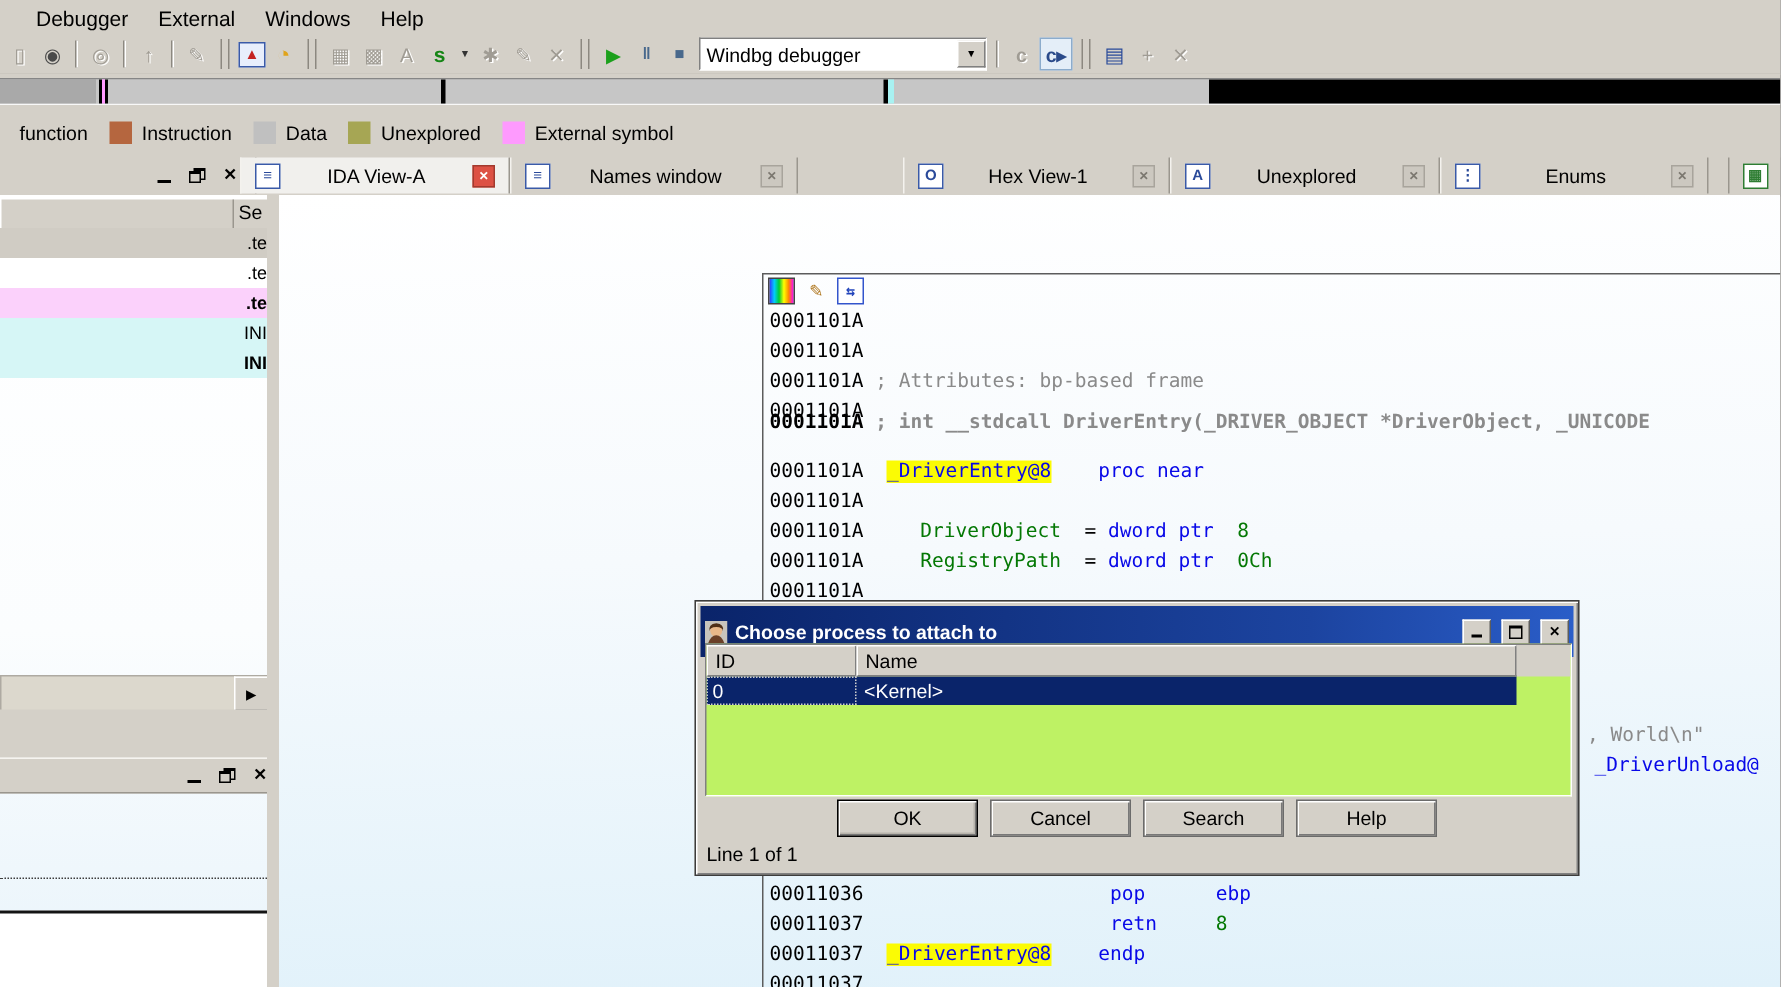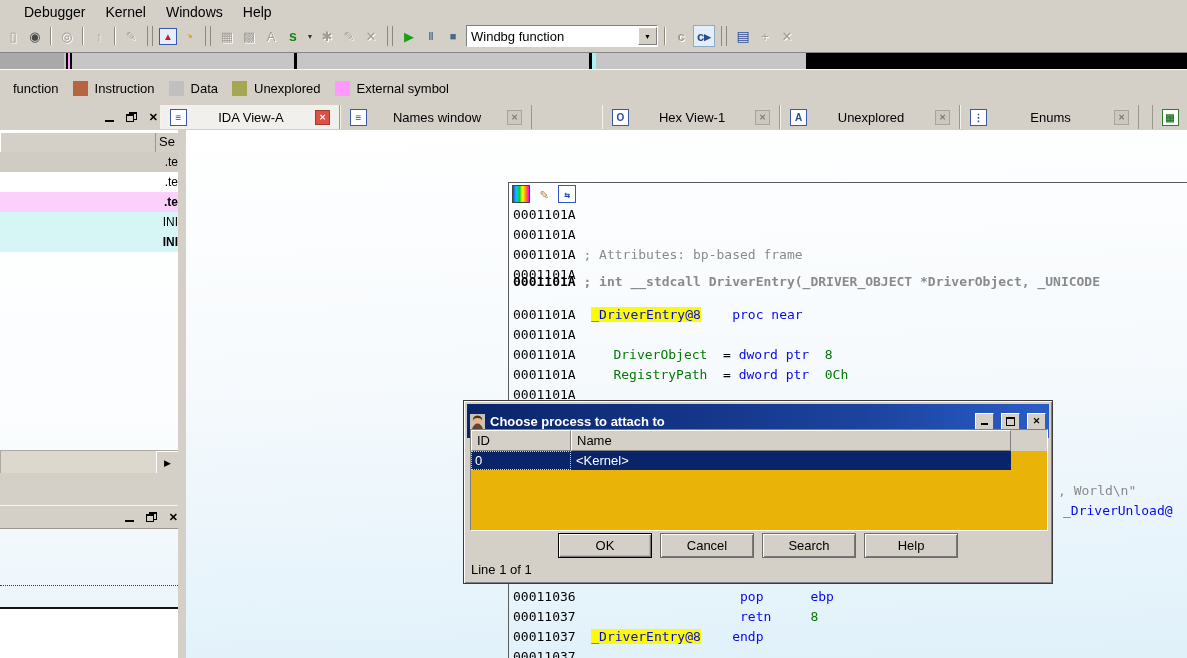--- a/index.html
+++ b/index.html
@@ -122,21 +122,21 @@
           border:1px solid #3c3c3c;box-shadow:inset 1px 1px 0 #fff,inset -1px -1px 0 #808080;
           padding:3px;z-index:10;box-sizing:border-box;}
   .dlg-title{height:34px;background:linear-gradient(90deg,#0a246a 0%,#1c44a0 70%,#2a5dc8 100%);
              display:flex;align-items:center;gap:5px;padding:0 3px;}
   .dlg-title-text{color:#fff;font-weight:bold;font-size:13px;flex:1;white-space:nowrap;}
   .dlg-btn{width:17px;height:15px;background:#d4d0c8;border:1px solid;border-color:#fff #5c5c5c #5c5c5c #fff;
            display:flex;align-items:center;justify-content:center;margin-left:2px;flex:none;}
   .dlg-btn .ic-min{width:7px;height:6px;}
   .dlg-btn .ic-max{width:7px;height:6px;}
   .dlg-btn .ic-close{font-size:9px;}
-  .dlg-table{position:absolute;left:6px;top:28px;width:576px;height:100px;background:#eab308;
+  .dlg-table{position:absolute;left:6px;top:28px;width:576px;height:100px;background:#bef264;
              border:1px solid;border-color:#808080 #fff #fff #808080;overflow:hidden;}
   .dlg-thead{display:flex;height:21px;background:#d4d0c8;}
   .dlg-th{border:1px solid;border-color:#fff #808080 #808080 #fff;padding:1px 5px;font-size:13px;
           box-sizing:border-box;line-height:17px;}
   .dlg-th.c-id{width:100px;}
   .dlg-th.c-name{width:440px;}
   .dlg-row{display:flex;height:19px;width:540px;background:#0a246a;color:#fff;font-size:13px;line-height:19px;}
   .dlg-cell-id{width:100px;padding:0 4px;box-sizing:border-box;outline:1px dotted #cfcfcf;outline-offset:-1px;}
   .dlg-cell-name{width:440px;padding:0 5px;box-sizing:border-box;}
   .dlg-buttons{position:absolute;left:0;top:132px;width:100%;display:flex;justify-content:center;gap:8px;}
@@ -146,21 +146,21 @@
   .pushbtn.default{border:1px solid #000;box-shadow:inset 1px 1px 0 #fff,inset -1px -1px 0 #787878,inset -2px -2px 0 #b8b4ac;}
   .dlg-status{position:absolute;left:7px;top:161px;font-size:13px;}
 </style>
 </head>
 <body>
 
 <div class="screen">
 
   <div class="menubar" id="menubar">
       <span class="menu-item">Debugger</span>
-      <span class="menu-item">Kernel</span>
+      <span class="menu-item">External</span>
       <span class="menu-item">Windows</span>
       <span class="menu-item">Help</span>
     </div>
 
   <div class="toolbar" id="toolbar">
       <span class="tb-icon dis">▯</span>
       <span class="tb-icon">◉</span>
       <span class="tb-sep"></span>
       <span class="tb-icon dis">◎</span>
       <span class="tb-sep"></span>
@@ -177,21 +177,21 @@
       <span class="tb-icon str">s</span>
       <span class="tb-icon tiny">▼</span>
       <span class="tb-icon dis">✱</span>
       <span class="tb-icon dis">✎</span>
       <span class="tb-icon dis">✕</span>
       <span class="tb-dsep"></span>
       <span class="tb-icon play">▶</span>
       <span class="tb-icon dbg">‖</span>
       <span class="tb-icon dbg">■</span>
       <div class="tb-combo">
-        <span>Windbg function</span>
+        <span>Windbg debugger</span>
         <span class="combo-arrow">▼</span>
       </div>
       <span class="tb-sep"></span>
       <span class="tb-icon dis cc">c</span>
       <span class="tb-icon cc-active">c▸</span>
       <span class="tb-dsep"></span>
       <span class="tb-icon blue">▤</span>
       <span class="tb-icon dis">+</span>
       <span class="tb-icon dis">✕</span>
     </div>

